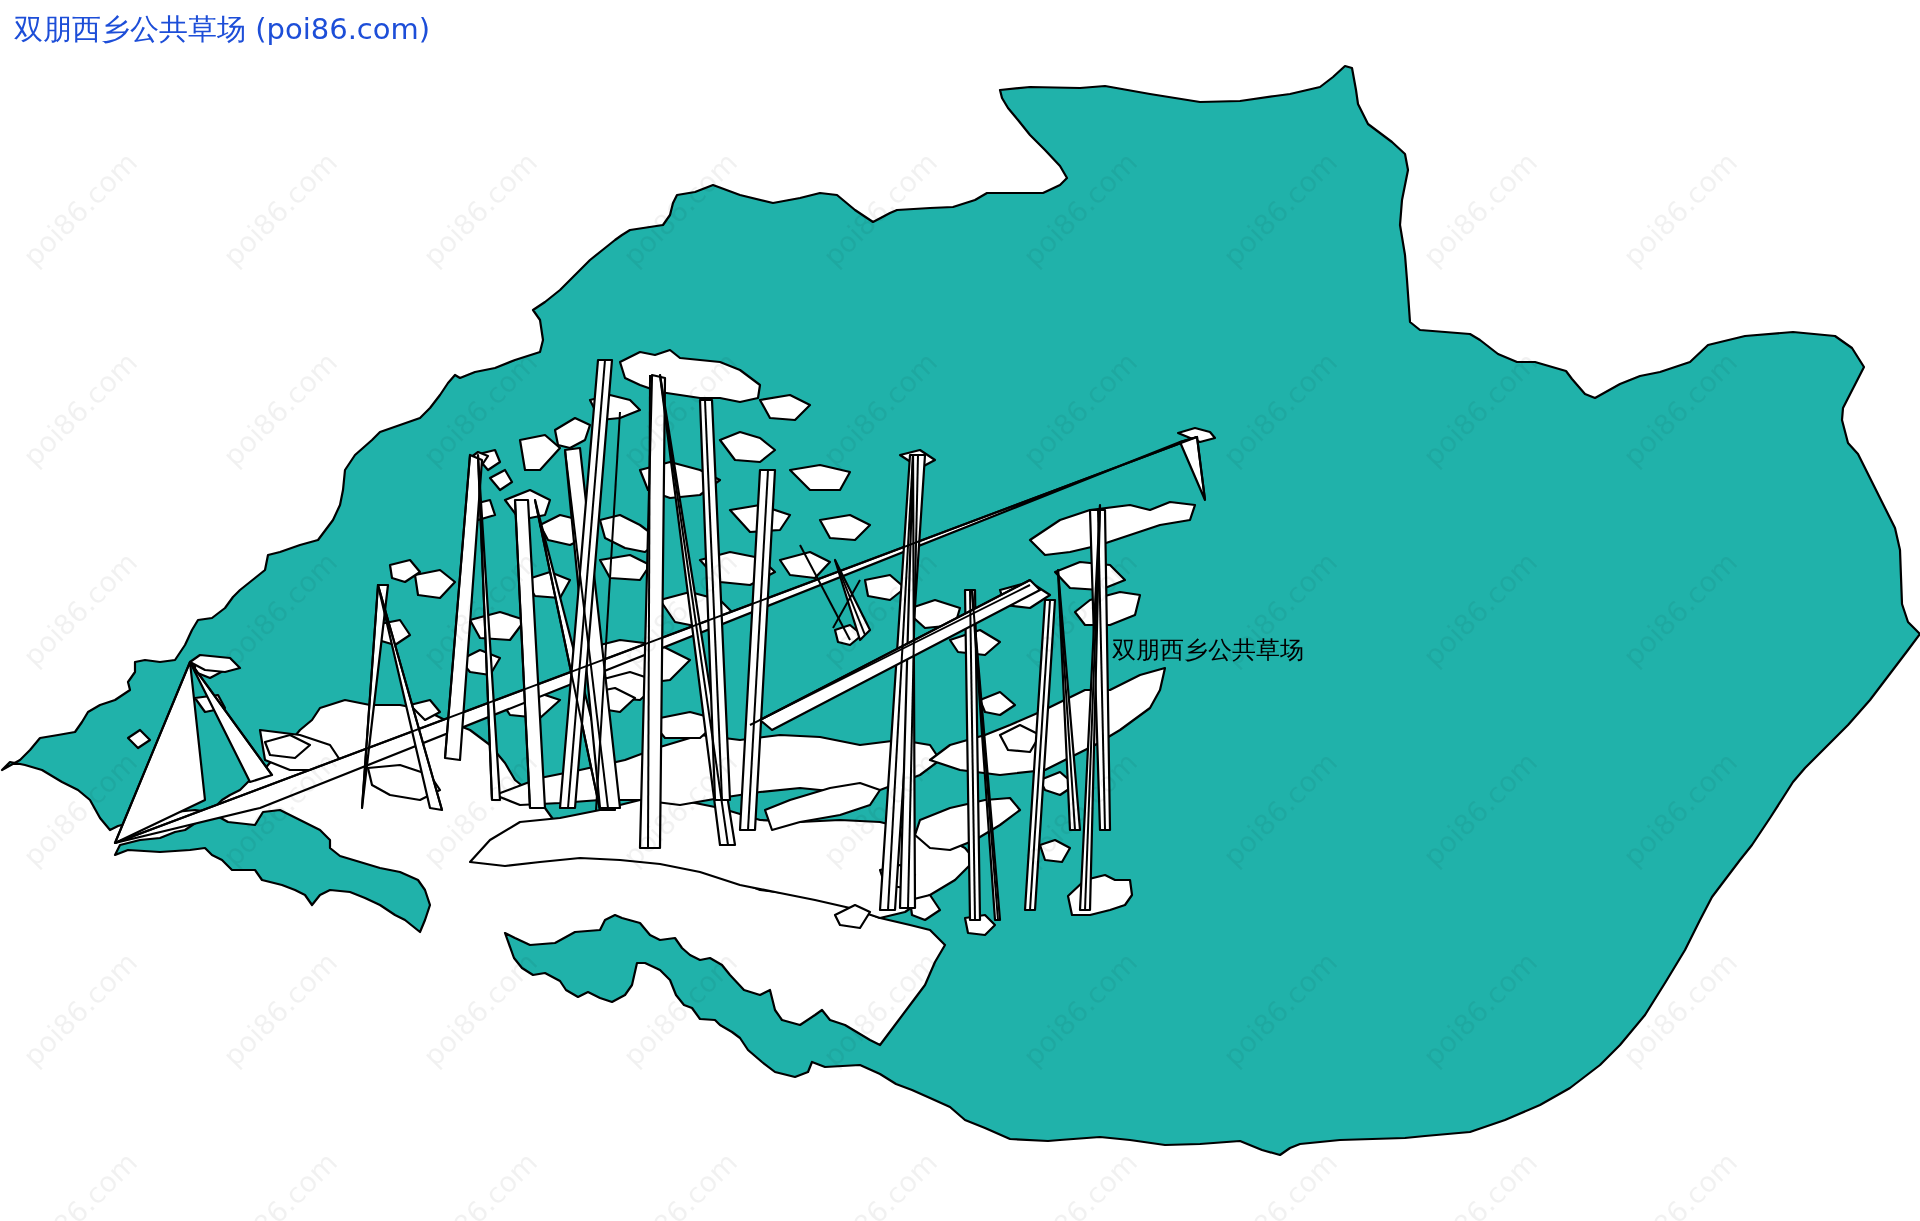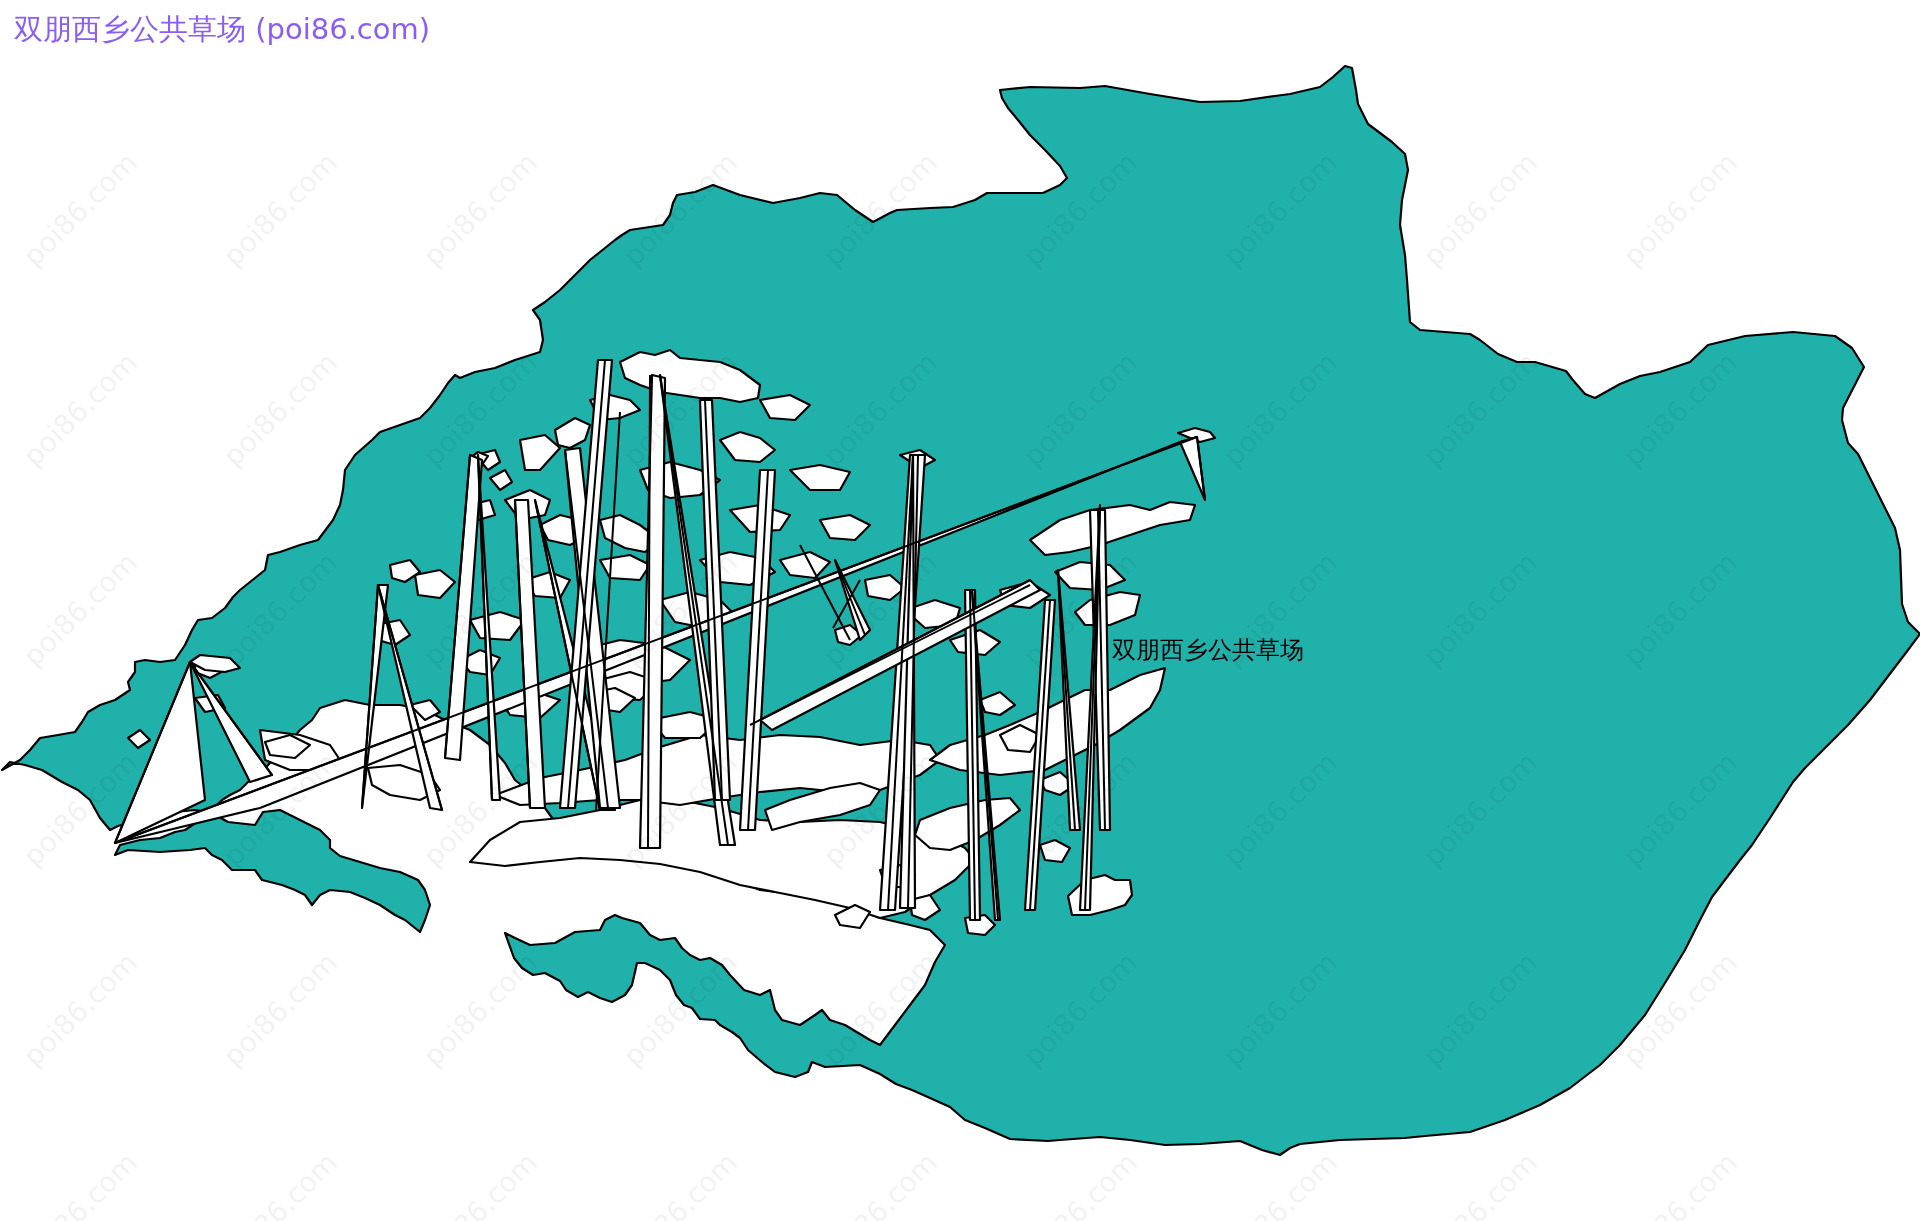--- a/index.html
+++ b/index.html
@@ -1,19 +1,19 @@
 <!DOCTYPE html>
 <html><head>
 <meta charset="utf-8">
 <style>
   html, body { margin: 0; padding: 0; background: #ffffff; }
   body { width: 1920px; height: 1221px; position: relative; overflow: hidden; font-family: "DejaVu Sans", "Liberation Sans", sans-serif; }
   .page-title {
     position: absolute; left: 14px; top: 12px;
-    font-size: 29px; color: #8b5cf6; line-height: 1.2; white-space: nowrap;
+    font-size: 29px; color: #1d4ed8; line-height: 1.2; white-space: nowrap;
     font-family: "DejaVu Sans", sans-serif;
     text-align: right;
   }
   .map-canvas { position: absolute; left: 0; top: 0; width: 1920px; height: 1221px; }
   .watermark-layer { position: absolute; left: 0; top: 0; width: 1920px; height: 1221px; pointer-events: none; overflow: hidden; }
   .wm {
     position: absolute; font-size: 28px; color: rgba(0,0,0,0.055);
     transform: rotate(-45deg); transform-origin: left bottom; white-space: nowrap;
     font-family: "DejaVu Sans", sans-serif;
   }

